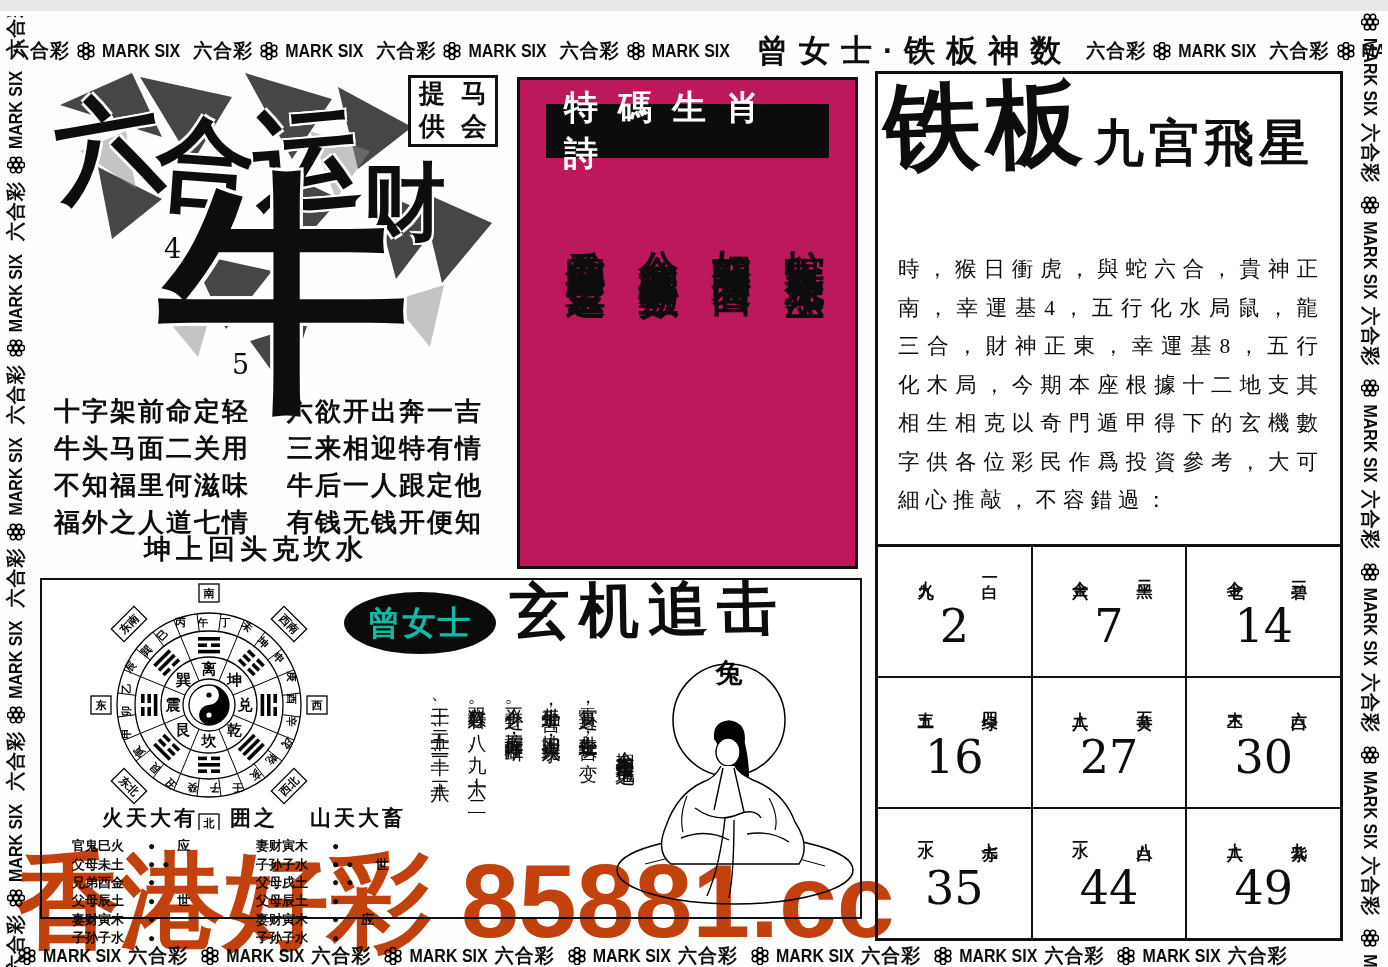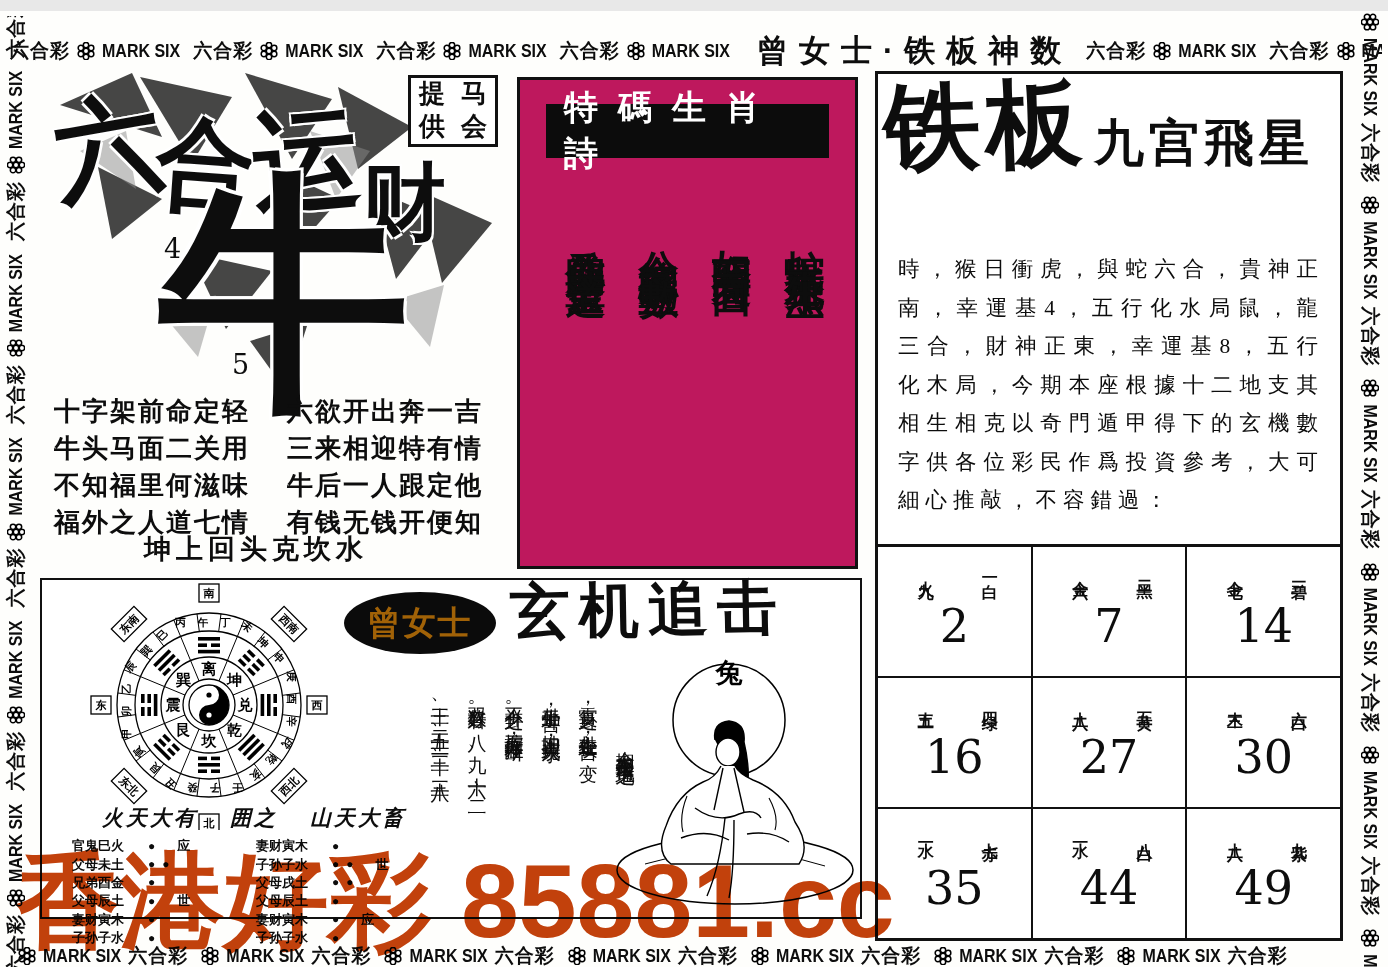--- a/index.html
+++ b/index.html
@@ -57,28 +57,28 @@
             border:3px solid #111;background:#111;gap:2px;}
   .cell{background:#fff;position:relative;}
   .cl,.cr{position:absolute;top:16%;writing-mode:vertical-rl;font-size:16px;font-weight:bold;letter-spacing:3px;}
   .cl{left:24%;}
   .cr{left:66%;}
   .cn{position:absolute;left:0;right:0;top:40%;text-align:center;font-size:46px;font-family:"DejaVu Serif",serif;}
   
   #sec-xj{position:absolute;left:40px;top:567px;width:822px;height:341px;border:2px solid #111;background:#fff;box-sizing:border-box;}
   #bagua-svg{position:absolute;left:4px;top:0;}
   #xj-badge{position:absolute;left:302px;top:12px;width:152px;height:62px;background:#0b0b0b;border-radius:50%;
-            color:#a16207;display:flex;align-items:center;justify-content:center;font-size:33px;font-weight:bold;letter-spacing:2px;}
+            color:#14b8a6;display:flex;align-items:center;justify-content:center;font-size:33px;font-weight:bold;letter-spacing:2px;}
   #xj-title{position:absolute;left:468px;top:0;font-size:60px;font-weight:900;letter-spacing:9px;line-height:1;transform:rotate(-1deg);}
   #xj-vert{position:absolute;left:350px;top:112px;width:252px;height:208px;writing-mode:vertical-rl;
            font-size:19px;letter-spacing:1.5px;}
   #xj-vert>div{line-height:37px;}
   #xj-vert>div:first-child{padding-inline-start:44px;}
   #hex{position:absolute;left:30px;top:224px;width:348px;}
-  #hex-head{display:flex;gap:32px;padding-left:30px;font-size:21px;font-weight:bold;letter-spacing:3px;font-style:italic;}
+  #hex-head{display:flex;gap:32px;padding-left:30px;font-size:21px;font-weight:bold;letter-spacing:3px;}
   #hex-cols{display:flex;gap:26px;margin-top:5px;}
   .hcol{width:158px;}
   .hrow{display:flex;align-items:center;height:18.4px;}
   .hlabel{font-size:13px;font-weight:bold;width:60px;flex:none;}
   .hdots{font-size:12px;margin-left:16px;letter-spacing:2px;flex:none;}
   .hmark{font-size:13px;font-weight:bold;margin-left:20px;}
   #figure-svg{position:absolute;left:545px;top:46px;}
   .svgtext{font-family:"Liberation Serif","DejaVu Serif",serif;}
   
   #watermark{position:absolute;left:16px;top:838px;font-family:"Liberation Sans","DejaVu Sans",sans-serif;

